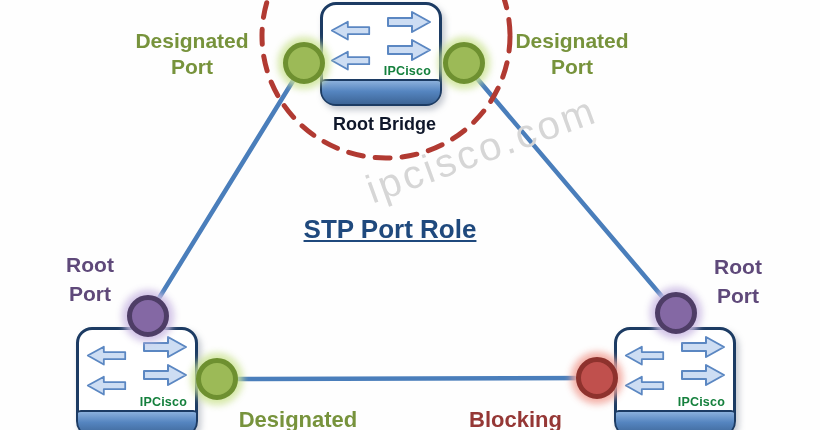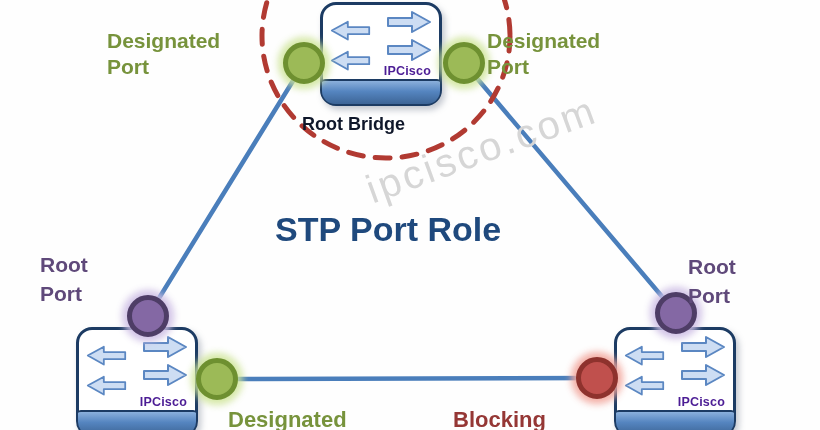--- a/index.html
+++ b/index.html
@@ -26,42 +26,42 @@
   .sw-br{left:614px;top:327px;height:104px;}
   .arr{position:absolute;}
   .arr svg{display:block;width:100%;height:auto;}
   .arr.left svg{transform:scaleX(-1);}
   .a-r1{right:7px;top:4px;width:46px;}
   .a-l1{left:7px;top:14px;width:41px;}
   .a-r2{right:7px;top:32px;width:46px;}
   .a-l2{left:7px;top:44px;width:41px;}
   .sw-label{
     position:absolute;right:8px;bottom:25px;font-size:12.5px;font-weight:bold;
-    color:#4c1d95;letter-spacing:.2px;
+    color:#15803d;letter-spacing:.2px;
     text-shadow:0 1px 2px #fff,0 -1px 2px #fff,1px 0 2px #fff,-1px 0 2px #fff;
   }
 
   
   .port{position:absolute;width:32px;height:32px;border-radius:50%;border:5px solid;}
   .port.green {background:#9cba57;border-color:#6e9030;box-shadow:0 0 7px 5px rgba(206,228,150,.85);}
   .port.purple{background:#8468a4;border-color:#4e3d66;box-shadow:0 0 7px 5px rgba(205,190,228,.9);}
   .port.red   {background:#c0504d;border-color:#8e322d;box-shadow:0 0 7px 5px rgba(242,166,156,.9);}
   .p-tl{left:283px;top:42px;}
   .p-tr{left:443px;top:42px;}
   .p-bl-up{left:127px;top:295px;}
   .p-bl-right{left:196px;top:358px;}
   .p-br-up{left:655px;top:292px;}
   .p-br-left{left:576px;top:357px;}
 
   
-  .lbl{position:absolute;text-align:left;font-weight:bold;}
+  .lbl{position:absolute;text-align:center;font-weight:bold;}
   .lbl-desig-left {left:107px;top:28px;width:170px;font-size:21px;line-height:26px;color:#77933c;}
   .lbl-desig-right{left:487px;top:28px;width:170px;font-size:21px;line-height:26px;color:#77933c;}
   .lbl-root-bridge{left:302px;top:114px;width:165px;font-size:18px;color:#0f172a;}
-  .lbl-title      {left:275px;top:213px;width:230px;font-size:34px;line-height:32px;color:#1f497d;}
+  .lbl-title      {left:275px;top:213px;width:230px;font-size:26px;line-height:32px;color:#1f497d;text-decoration:underline;}
   .lbl-root-left  {left:40px;top:250px;width:100px;font-size:21px;line-height:29px;color:#5f497a;}
   .lbl-root-right {left:688px;top:252px;width:100px;font-size:21px;line-height:29px;color:#5f497a;}
   .lbl-desig-bottom{left:228px;top:407px;width:140px;font-size:22px;color:#77933c;}
   .lbl-blocking   {left:453px;top:407px;width:125px;font-size:22px;color:#953735;}
 
   .watermark{
     position:absolute;left:340px;top:127px;width:285px;height:50px;
     text-align:center;font-size:40px;letter-spacing:3px;color:#d6d6d6;
     transform:rotate(-20deg);font-weight:normal;
   }

